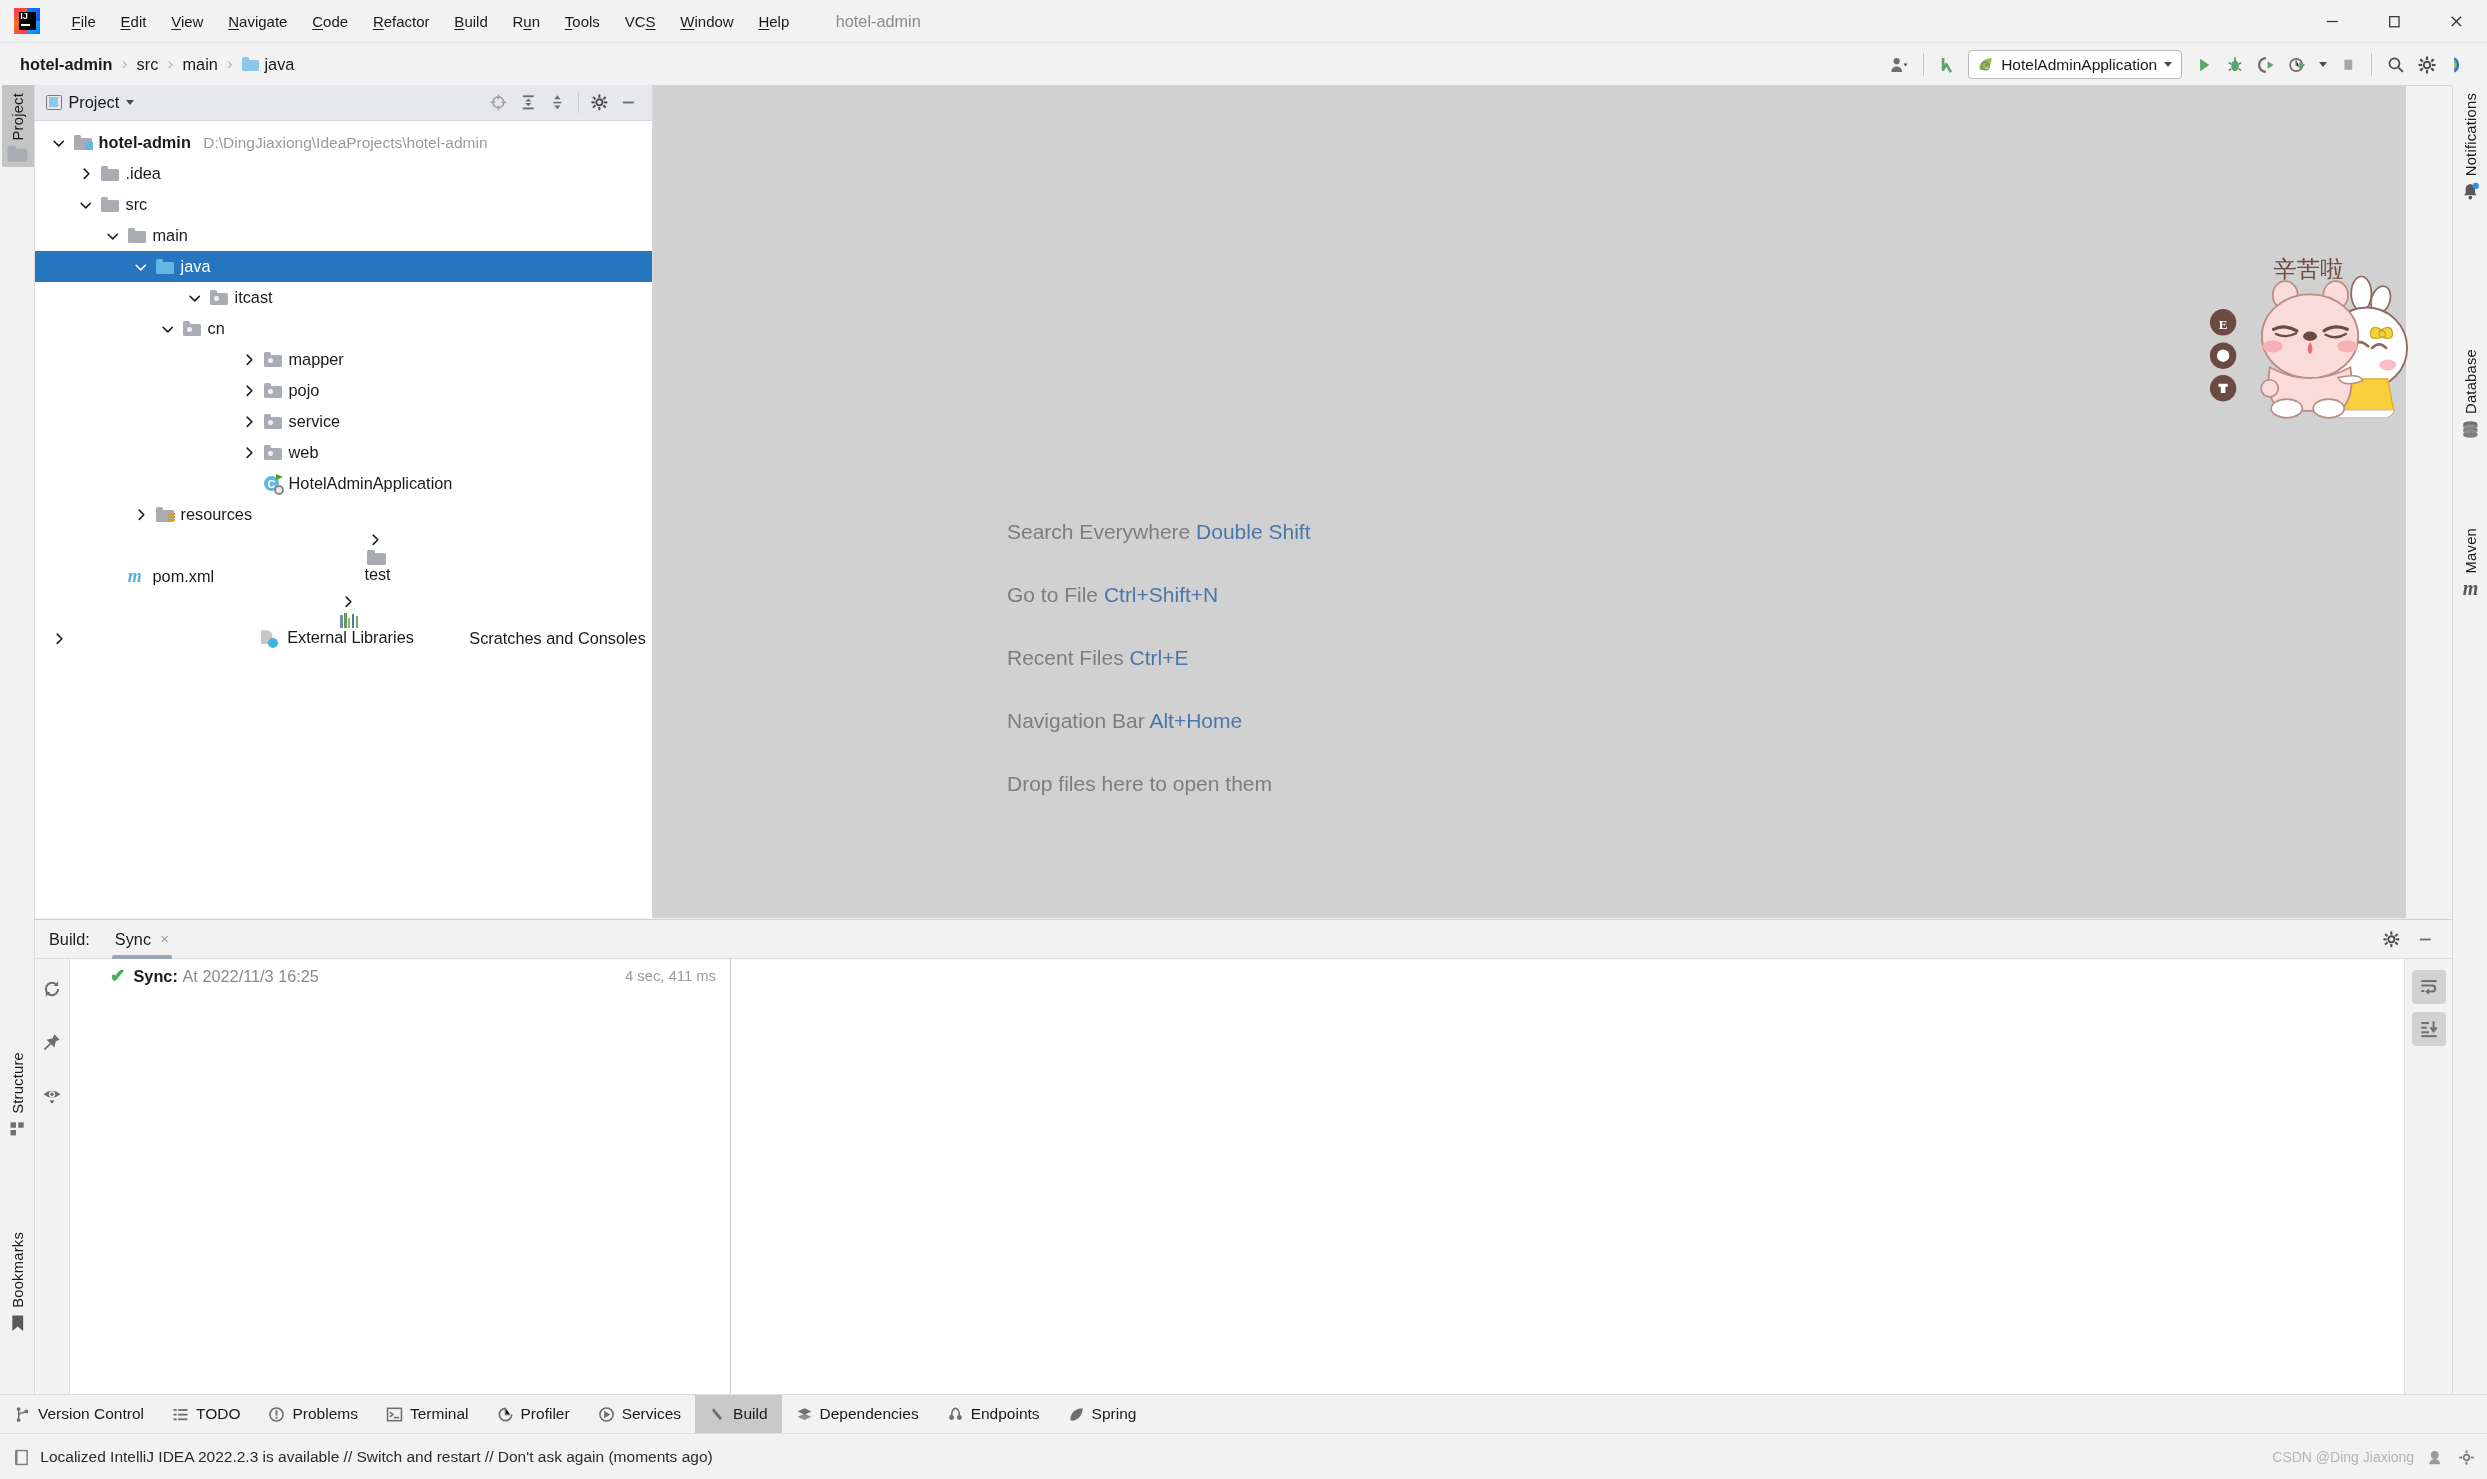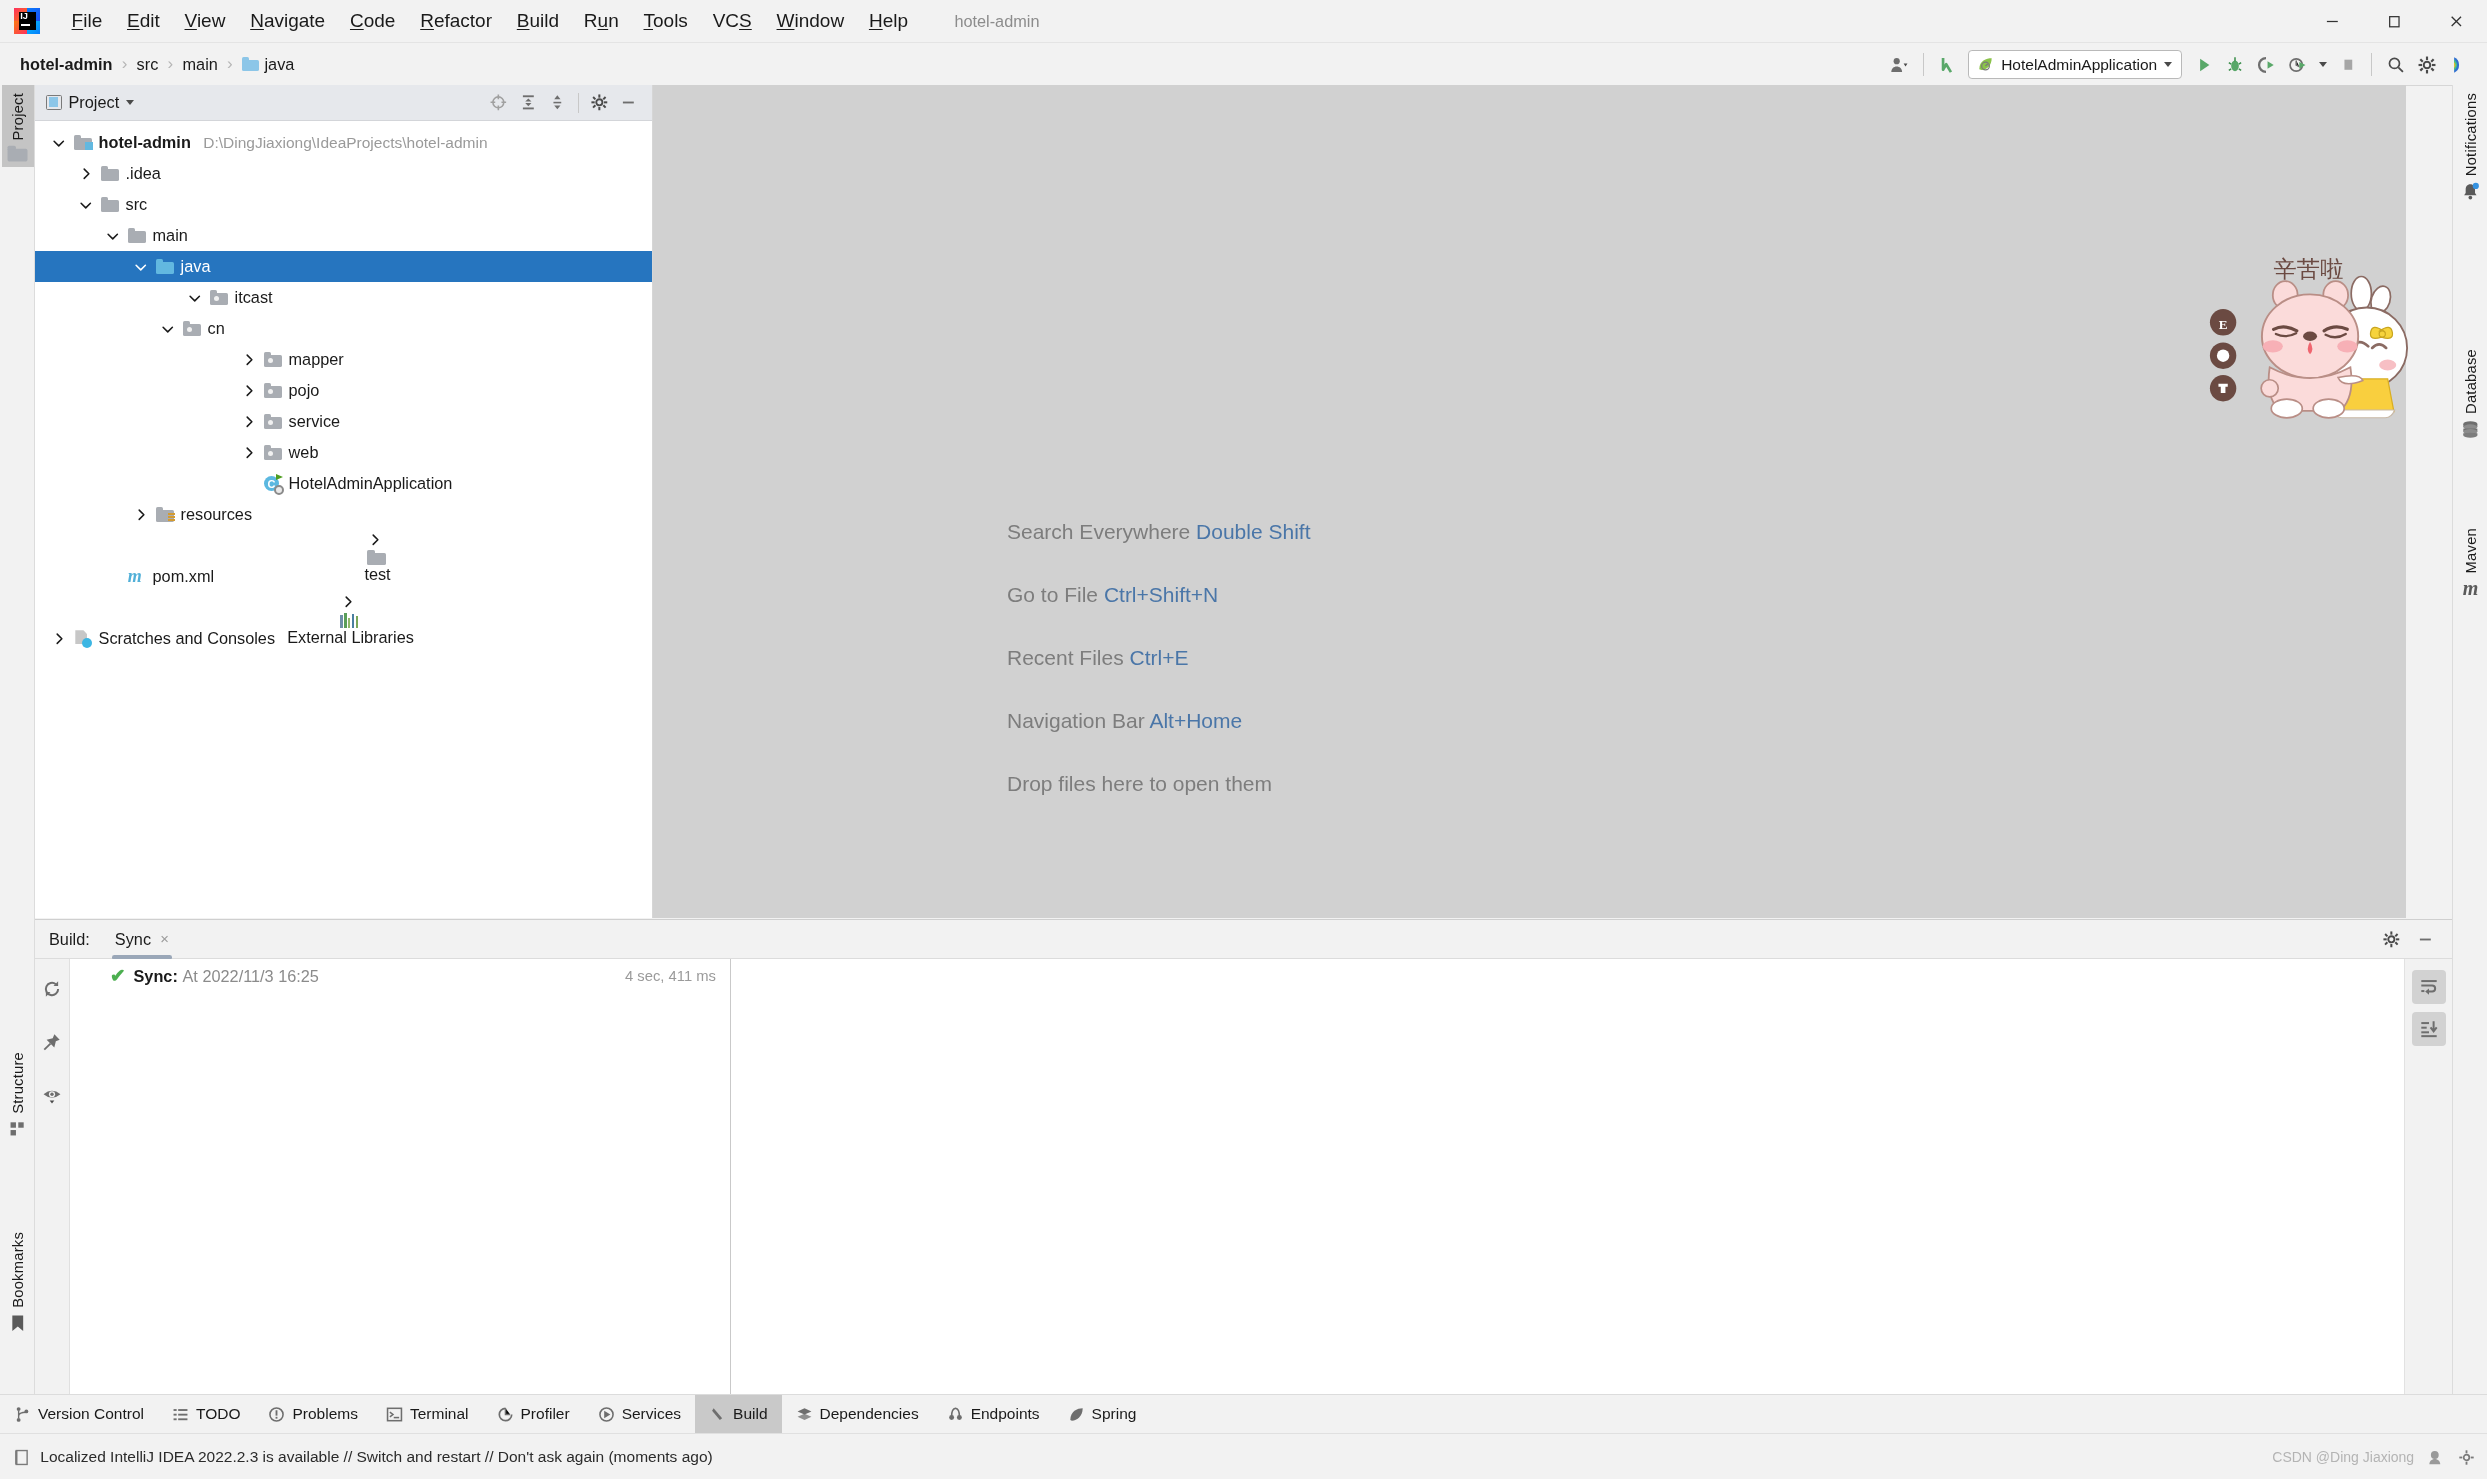--- a/index.html
+++ b/index.html
@@ -22,21 +22,21 @@
   .ij-logo .q1{left:0;top:0;background:linear-gradient(135deg,#fe315d,#f97a12);}
   .ij-logo .q2{right:0;top:0;background:linear-gradient(135deg,#087cfa,#1a4df6);}
   .ij-logo .q3{left:0;bottom:0;background:linear-gradient(135deg,#f97a12,#fe315d);}
   .ij-logo .q4{right:0;bottom:0;background:linear-gradient(135deg,#00c4ff,#087cfa);}
   .ij-logo .inner{position:absolute;left:4.7px;top:3.9px;width:17px;height:18.7px;background:#000;}
   .ij-logo .ij{position:absolute;left:6.2px;top:4.7px;color:#fff;font-size:9.3px;font-weight:bold;font-family:"Liberation Sans",sans-serif;line-height:1;}
   .ij-logo .ijbar{position:absolute;left:7px;top:16.3px;width:9.3px;height:2.3px;background:#fff;}
 
   .menu{ display:flex; align-items:center; gap:0; margin-left:7.8px;}
   .menu-item{
-    font-size:19px; padding:3.9px 12.4px; cursor:default; color:#1a1a1a;
+    font-size:15px; padding:3.9px 12.4px; cursor:default; color:#1a1a1a;
     white-space:nowrap;
   }
   .menu-item u{ text-decoration:underline; text-underline-offset:1.6px;}
   .win-title{ margin-left:34px; font-size:16.3px; color:#8c8c8c; }
 
   .win-btns{ position:absolute; right:0; top:0; height:43px; display:flex; align-items:center;}
   .win-btn{ width:62px; height:43px; display:flex; align-items:center; justify-content:center; cursor:default;}
   .win-btn svg{ display:block; }
 
   
@@ -627,21 +627,21 @@
             <span class="lib-ic">
               <b style="height:12.4px;background:#6f8fa8"></b>
               <b style="height:14.8px;background:#5a9e5a"></b>
               <b style="height:10px;background:#8fb86a"></b>
               <b style="height:14px;background:#4a7fa0"></b>
               <b style="height:11.7px;background:#7aa85a"></b>
             </span>
           </span>
           <span class="tlabel" style="">External Libraries</span>
         </div>
-        <div class="trow" style="padding-left: 14px;">
+        <div class="trow" style="padding-left: 14px; justify-content: space-between;">
           <span class="arrow">
             <svg width="15.5" height="15.5" viewBox="0 0 20 20">
               <path d="M8 4 L14 10 L8 16" stroke="currentColor" stroke-width="2" fill="none" stroke-linecap="round" stroke-linejoin="round"></path>
             </svg>
           </span>
           <span class="ic" style="margin-left:4.7px">
             <span class="scr-ic">
               <span class="pg"></span>
               <span class="cl"></span>
             </span>

